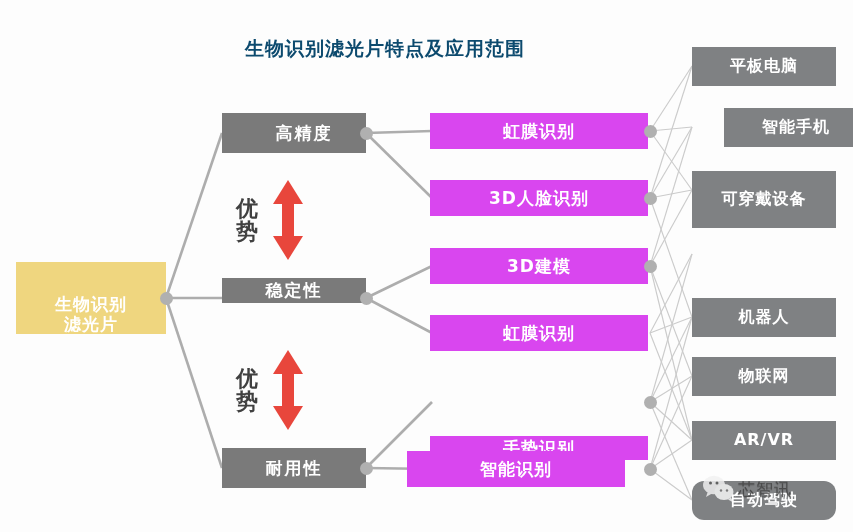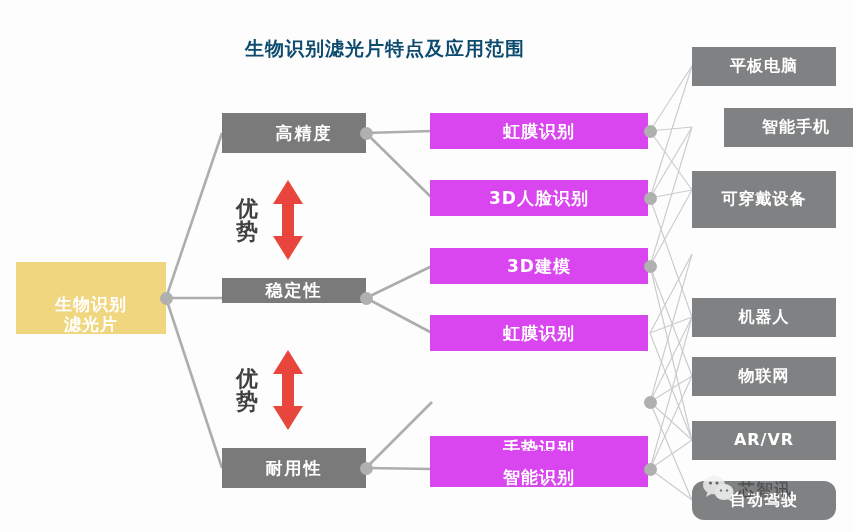--- a/index.html
+++ b/index.html
@@ -220,21 +220,21 @@
 
   <div class="node node-red" style="left:430px; top:315px; width:218px; height:36px;">
     <span>虹膜识别</span>
   </div>
 
   <div class="node node-red" style="left:430px; top:388px; width:218px; height:24px;margin-top:48px;">
     <span>手势识别</span>
   </div>
   <div class="dot" style="left:644px; top:396px;"></div>
 
-  <div class="node node-red" style="left:430px; top:451px; width:218px; height:36px;align-items:flex-end;">
+  <div class="node node-red" style="left:407px; top:451px; width:218px; height:36px;">
     <span>智能识别</span>
   </div>
   <div class="dot" style="left:644px; top:463px;"></div>
 
   <div class="node node-app" style="left:692px; top:47px; width:144px; height:39px;">
     <span>平板电脑</span>
   </div>
   <div class="node node-app" style="left:692px; top:108px; width:144px; height:39px;margin-left:32px;">
     <span>智能手机</span>
   </div>

